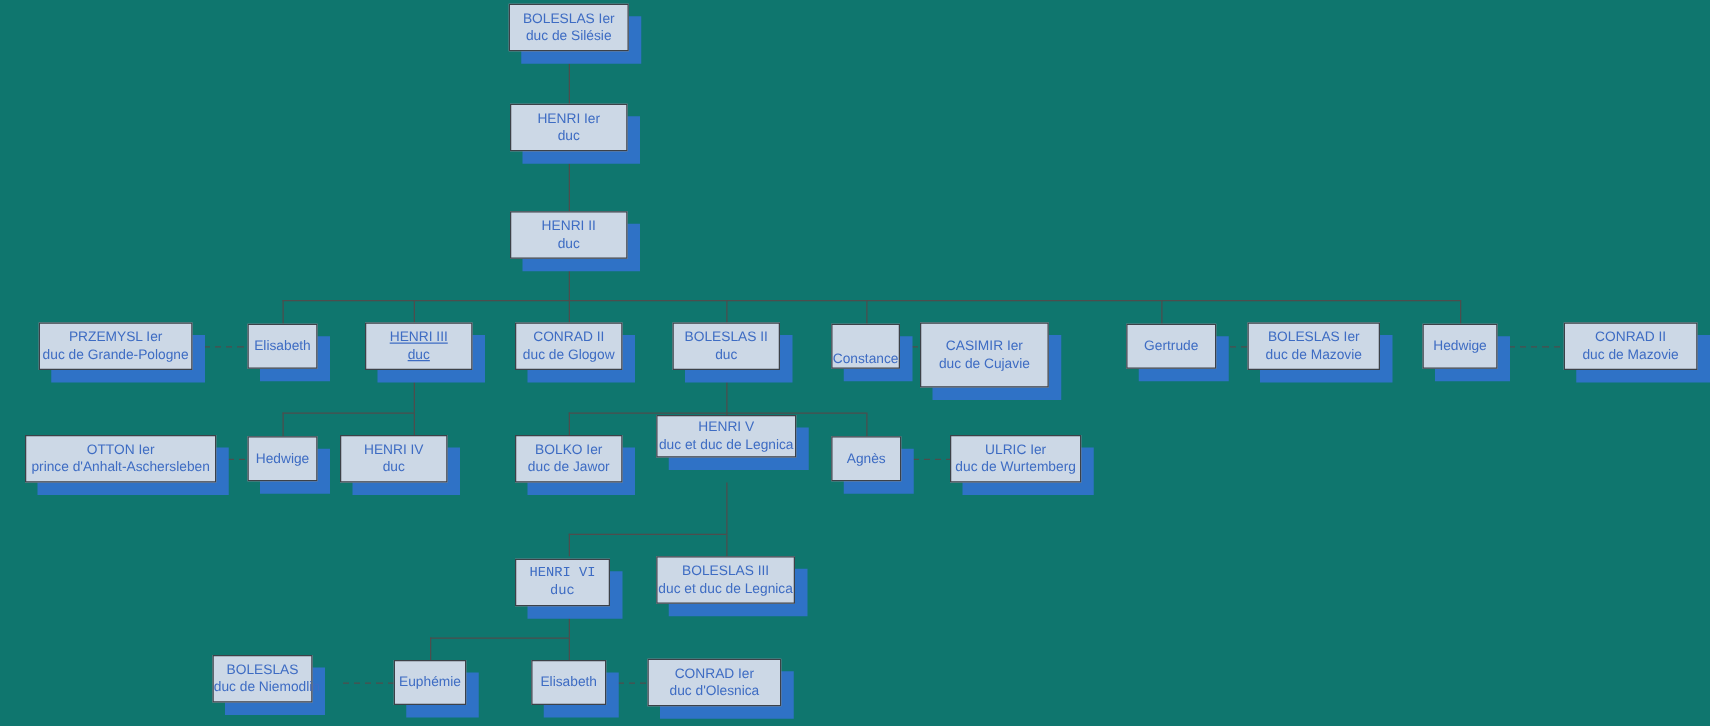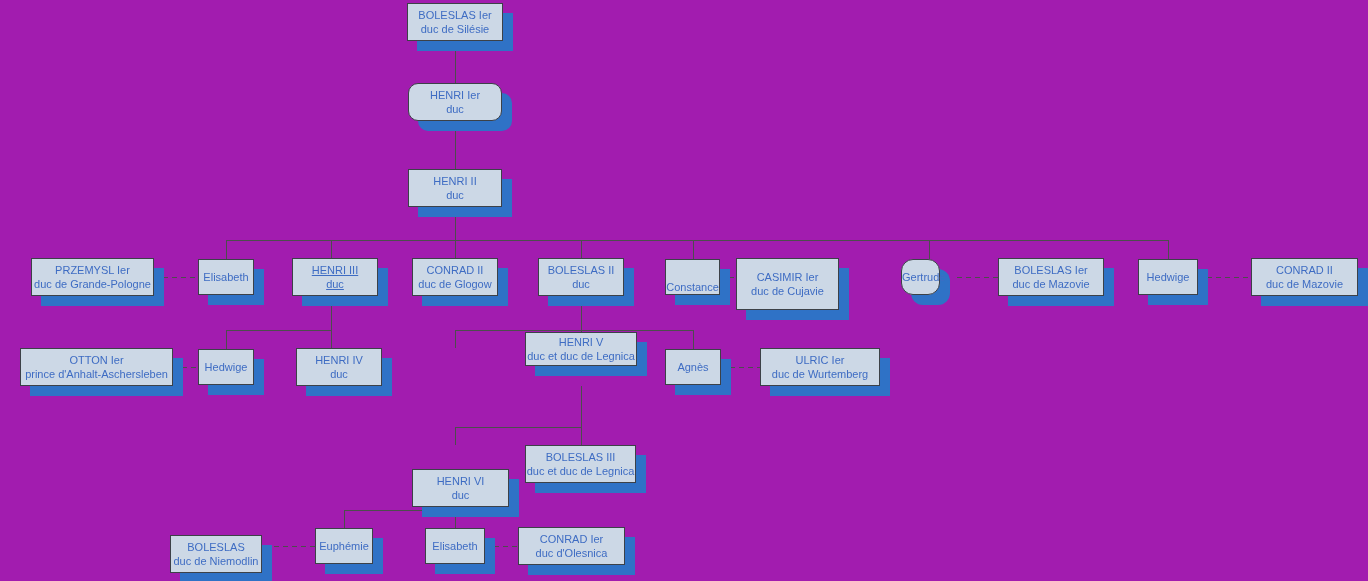--- a/index.html
+++ b/index.html
@@ -34,21 +34,21 @@
     background: var(--line);
     z-index: 1;
   }
   .line.dashed {
     background: repeating-linear-gradient(90deg, var(--line) 0 5px, transparent 5px 9px);
   }
 </style>
 </head>
 <body>
 
-<div class="canvas" style="--fill: #ccd8e6; --border: #3c4148; --shadow: #2f72c6; --text: #3e6cc3; --line: #4d4d4d; background: #a21caf;">
+<div class="canvas" style="--fill: #ccd8e6; --border: #3c4148; --shadow: #2f72c6; --text: #3e6cc3; --line: #4d4d4d; background: #0f766e;">
     <div class="line" style="left: 455px; top: 41px; width: 1px; height: 42px;"></div>
     <div class="line" style="left: 455px; top: 121px; width: 1px; height: 48px;"></div>
     <div class="line" style="left: 455px; top: 207px; width: 1px; height: 33px;"></div>
     <div class="line" style="left: 226px; top: 240px; width: 942px; height: 1px;"></div>
     <div class="line" style="left: 226px; top: 240px; width: 1px; height: 19px;"></div>
     <div class="line" style="left: 331px; top: 240px; width: 1px; height: 18px;"></div>
     <div class="line" style="left: 455px; top: 240px; width: 1px; height: 18px;"></div>
     <div class="line" style="left: 581px; top: 240px; width: 1px; height: 18px;"></div>
     <div class="line" style="left: 693px; top: 240px; width: 1px; height: 19px;"></div>
     <div class="line" style="left: 929px; top: 240px; width: 1px; height: 19px;"></div>
@@ -75,21 +75,21 @@
     <div class="line dashed" style="left: 957px; top: 277px; width: 41px; height: 1px;"></div>
     <div class="line dashed" style="left: 1198px; top: 277px; width: 53px; height: 1px;"></div>
     <div class="line dashed" style="left: 155px; top: 367px; width: 43px; height: 1px;"></div>
     <div class="line dashed" style="left: 721px; top: 367px; width: 39px; height: 1px;"></div>
     <div class="line dashed" style="left: 274px; top: 546px; width: 41px; height: 1px;"></div>
     <div class="line dashed" style="left: 485px; top: 546px; width: 33px; height: 1px;"></div>
     <div class="node" style="left: 407px; top: 3px; width: 96px; height: 38px;">
       <div class="name">BOLESLAS Ier</div>
       <div class="title">duc de Silésie</div>
     </div>
-    <div class="node" style="left: 408px; top: 83px; width: 94px; height: 38px; border-radius: 10px;">
+    <div class="node" style="left: 408px; top: 83px; width: 94px; height: 38px;">
       <div class="name">HENRI Ier</div>
       <div class="title">duc</div>
     </div>
     <div class="node" style="left: 408px; top: 169px; width: 94px; height: 38px;">
       <div class="name">HENRI II</div>
       <div class="title">duc</div>
     </div>
     <div class="node" style="left: 31px; top: 258px; width: 123px; height: 38px;">
       <div class="name">PRZEMYSL Ier</div>
       <div class="title">duc de Grande-Pologne</div>
@@ -109,65 +109,69 @@
       <div class="name">BOLESLAS II</div>
       <div class="title">duc</div>
     </div>
     <div class="node" style="left: 665px; top: 259px; width: 55px; height: 36px; justify-content: flex-end;">
       <div class="name">Constance</div>
     </div>
     <div class="node" style="left: 736px; top: 258px; width: 103px; height: 52px;">
       <div class="name">CASIMIR Ier</div>
       <div class="title">duc de Cujavie</div>
     </div>
-    <div class="node" style="left: 901px; top: 259px; width: 39px; height: 36px; border-radius: 12px;">
+    <div class="node" style="left: 901px; top: 259px; width: 72px; height: 36px;">
       <div class="name">Gertrude</div>
     </div>
     <div class="node" style="left: 998px; top: 258px; width: 106px; height: 38px;">
       <div class="name">BOLESLAS Ier</div>
       <div class="title">duc de Mazovie</div>
     </div>
     <div class="node" style="left: 1138px; top: 259px; width: 60px; height: 36px;">
       <div class="name">Hedwige</div>
     </div>
     <div class="node" style="left: 1251px; top: 258px; width: 107px; height: 38px;">
       <div class="name">CONRAD II</div>
       <div class="title">duc de Mazovie</div>
     </div>
     <div class="node" style="left: 20px; top: 348px; width: 153px; height: 38px;">
       <div class="name">OTTON Ier</div>
       <div class="title">prince d'Anhalt-Aschersleben</div>
     </div>
     <div class="node" style="left: 198px; top: 349px; width: 56px; height: 36px;">
       <div class="name">Hedwige</div>
     </div>
-    <div class="node" style="left: 296px; top: 348px; width: 86px; height: 38px;">
+    <div class="node" style="left: 272px; top: 348px; width: 86px; height: 38px;">
       <div class="name">HENRI IV</div>
       <div class="title">duc</div>
+    </div>
+    <div class="node" style="left: 412px; top: 348px; width: 86px; height: 38px;">
+      <div class="name">BOLKO Ier</div>
+      <div class="title">duc de Jawor</div>
     </div>
     <div class="node" style="left: 525px; top: 332px; width: 112px; height: 34px;">
       <div class="name">HENRI V</div>
       <div class="title">duc et duc de Legnica</div>
     </div>
     <div class="node" style="left: 665px; top: 349px; width: 56px; height: 36px;">
       <div class="name">Agnès</div>
     </div>
-    <div class="node" style="left: 760px; top: 348px; width: 120px; height: 38px;">
+    <div class="node" style="left: 760px; top: 348px; width: 105px; height: 38px;">
       <div class="name">ULRIC Ier</div>
       <div class="title">duc de Wurtemberg</div>
     </div>
-    <div class="node" style="left: 412px; top: 469px; width: 97px; height: 38px;">
+    <div class="node" style="left: 412px; top: 447px; width: 76px; height: 38px; font-family: Liberation Mono, monospace;">
       <div class="name">HENRI VI</div>
       <div class="title">duc</div>
     </div>
     <div class="node" style="left: 525px; top: 445px; width: 111px; height: 38px; text-align: center;">
       <div class="name">BOLESLAS III</div>
       <div class="title">duc et duc de Legnica</div>
     </div>
-    <div class="node" style="left: 170px; top: 535px; width: 92px; height: 38px;">
+    <div class="node" style="left: 170px; top: 524px; width: 80px; height: 38px;">
       <div class="name">BOLESLAS</div>
       <div class="title">duc de Niemodlin</div>
     </div>
     <div class="node" style="left: 315px; top: 528px; width: 58px; height: 36px;">
       <div class="name">Euphémie</div>
     </div>
     <div class="node" style="left: 425px; top: 528px; width: 60px; height: 36px;">
       <div class="name">Elisabeth</div>
     </div>
     <div class="node" style="left: 518px; top: 527px; width: 107px; height: 38px;">

